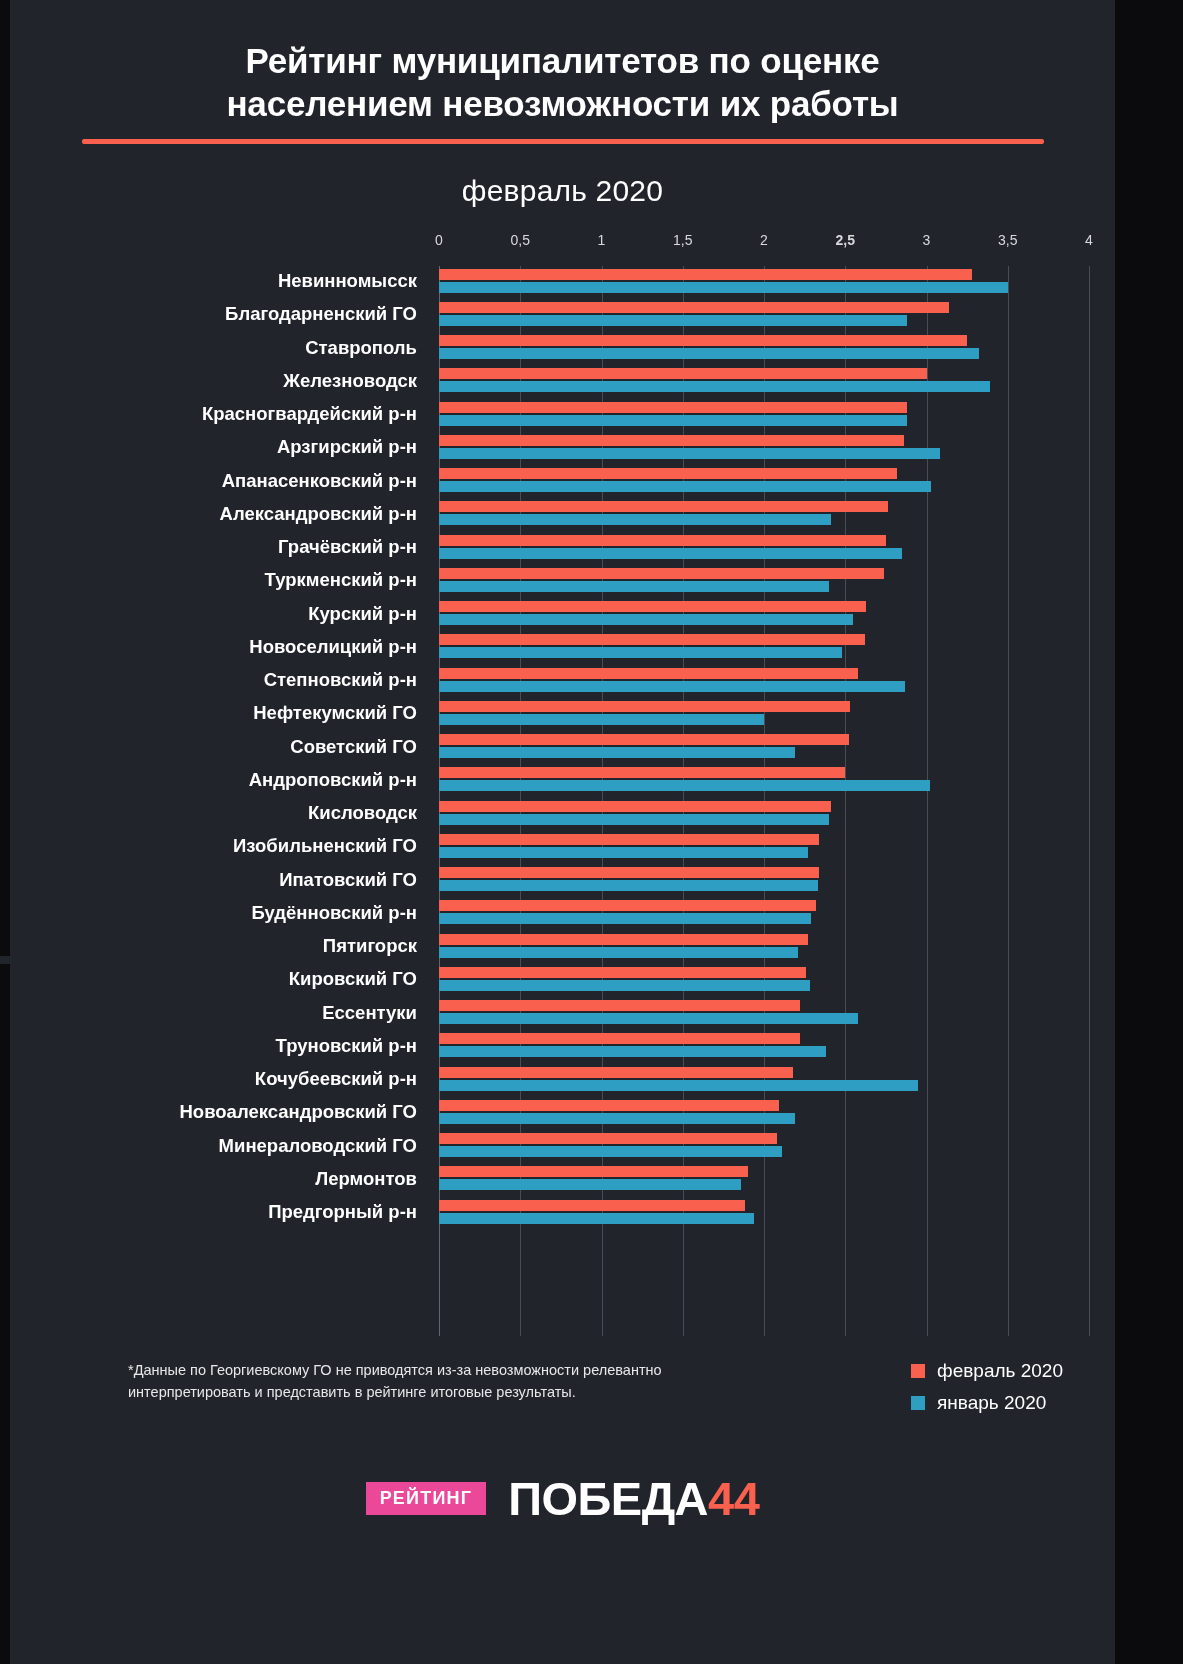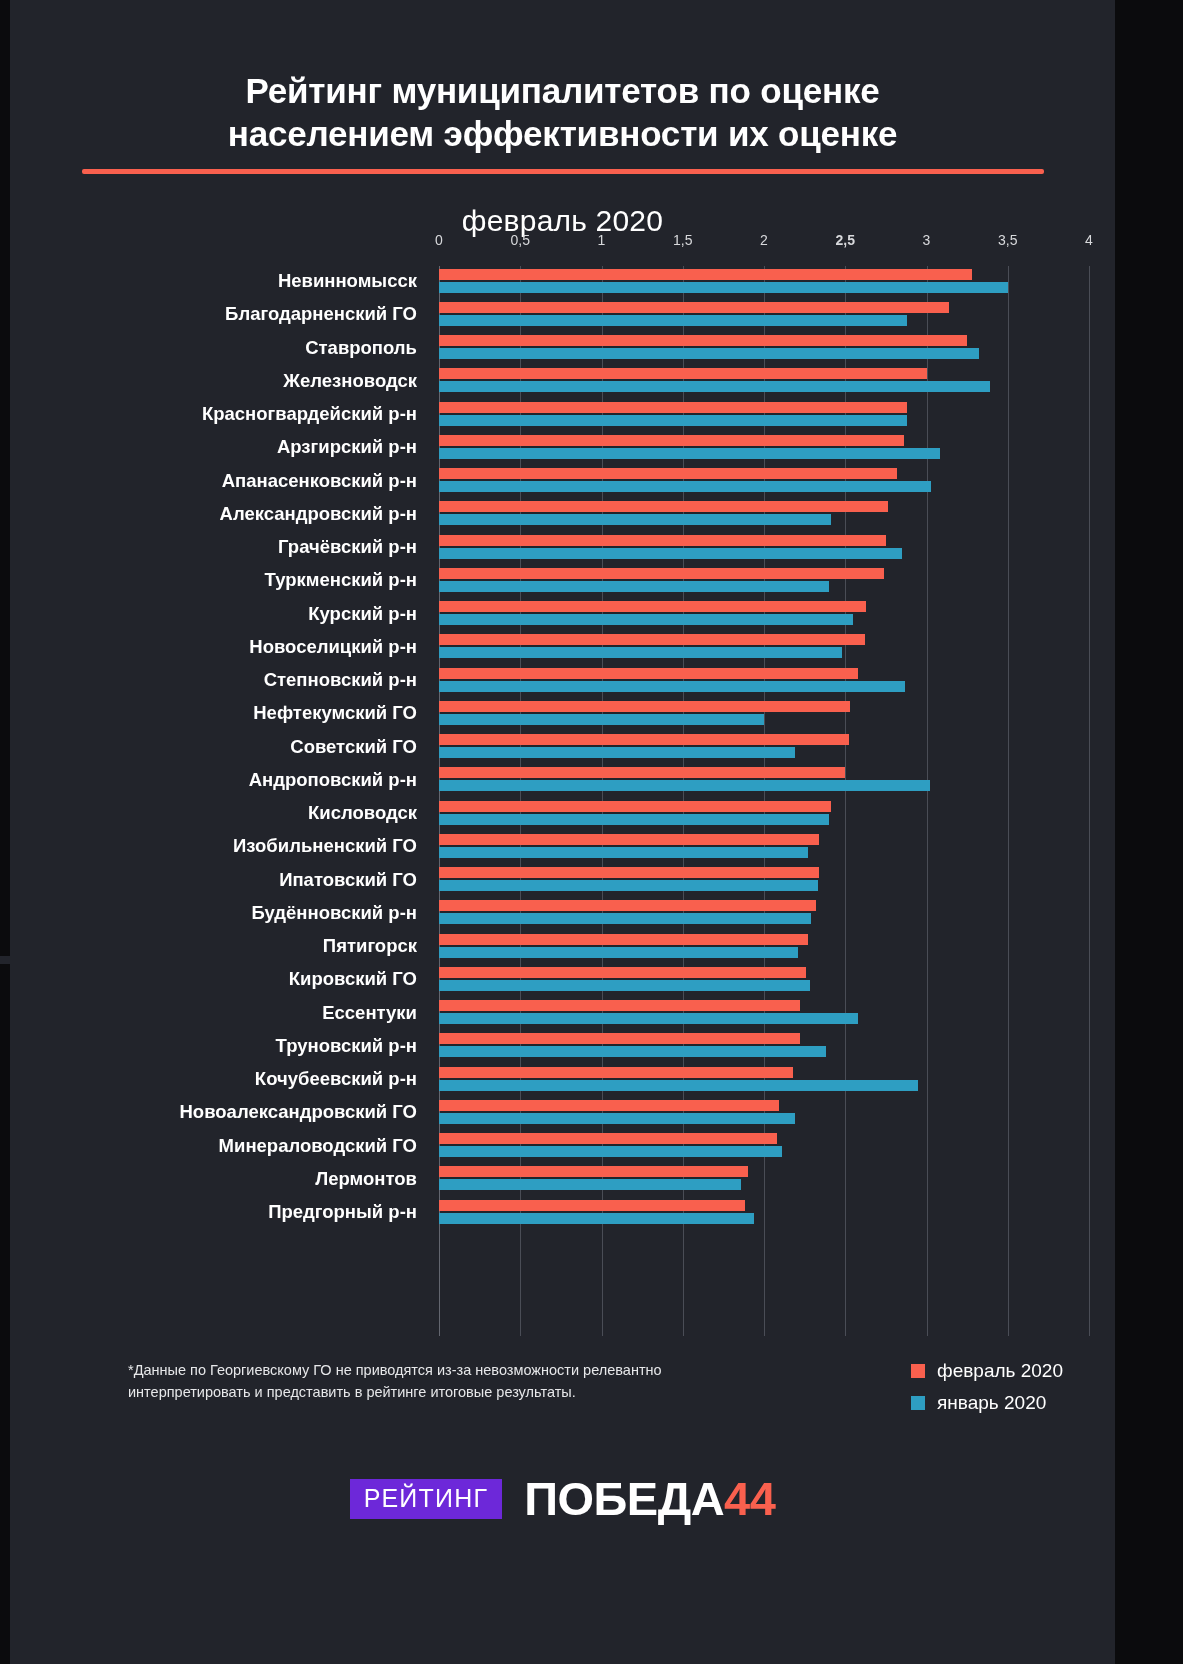--- a/index.html
+++ b/index.html
@@ -19,21 +19,21 @@
   .frame-left{position:absolute;left:0;top:0;width:10px;height:956px;background:#0b0b0d;}
   .frame-left2{position:absolute;left:0;top:964px;width:10px;height:700px;background:#0b0b0d;}
   .frame-right{position:absolute;right:0;top:0;width:68px;height:1664px;background:#0b0b0d;}
 
   .sheet{
     position:absolute;left:10px;top:0;width:1105px;height:1664px;
     background:#22242b;
   }
 
   
-  .title-wrap{padding-top:70px;text-align:center;}
+  .title-wrap{padding-top:40px;text-align:center;}
   .title{
     color:#ffffff;
     font-size:35px;
     font-weight:bold;
     line-height:1.22;
     letter-spacing:-0.2px;
     margin:0 auto;
     width:880px;
   }
   .title-rule{
@@ -106,21 +106,21 @@
   .legend-item{display:flex;align-items:center;margin-bottom:10px;}
   .legend-swatch{width:14px;height:14px;margin-right:12px;flex:0 0 auto;}
   .legend-text{color:#ffffff;font-size:19px;}
 
   
   .footer{
     position:absolute;left:0;top:1475px;width:1105px;
     display:flex;align-items:center;justify-content:center;
   }
   .logo-badge{
-    background:#6d28d9;color:#ffffff;font-weight:normal;font-size:25px;
+    background:#ec4899;color:#ffffff;font-weight:bold;font-size:18px;
     letter-spacing:1.2px;padding:7px 14px 8px;line-height:1;
   }
   .logo-word{
     color:#ffffff;font-weight:bold;font-size:47px;letter-spacing:-0.5px;
     margin-left:22px;line-height:1;
   }
   .logo-num{color:#f9604e;}
 </style>
 </head>
 <body>
@@ -129,21 +129,21 @@
 
   <div class="frame-left"></div>
   <div class="frame-left2"></div>
   <div class="frame-right"></div>
 
   <div class="sheet">
 
     <div class="title-wrap">
       <h1 class="title">
         <span>Рейтинг муниципалитетов по оценке</span><br>
-        <span>населением эффективности их оценке</span>
+        <span>населением невозможности их работы</span>
       </h1>
       <div class="title-rule"></div>
       <div class="subtitle">февраль 2020</div>
     </div>
 
     <div class="chart">
       <div class="axis-labels" id="axis-labels">
           <span class="axis-tick" style="left: 429px;">0</span>
           <span class="axis-tick" style="left: 510.25px;">0,5</span>
           <span class="axis-tick" style="left: 591.5px;">1</span>

